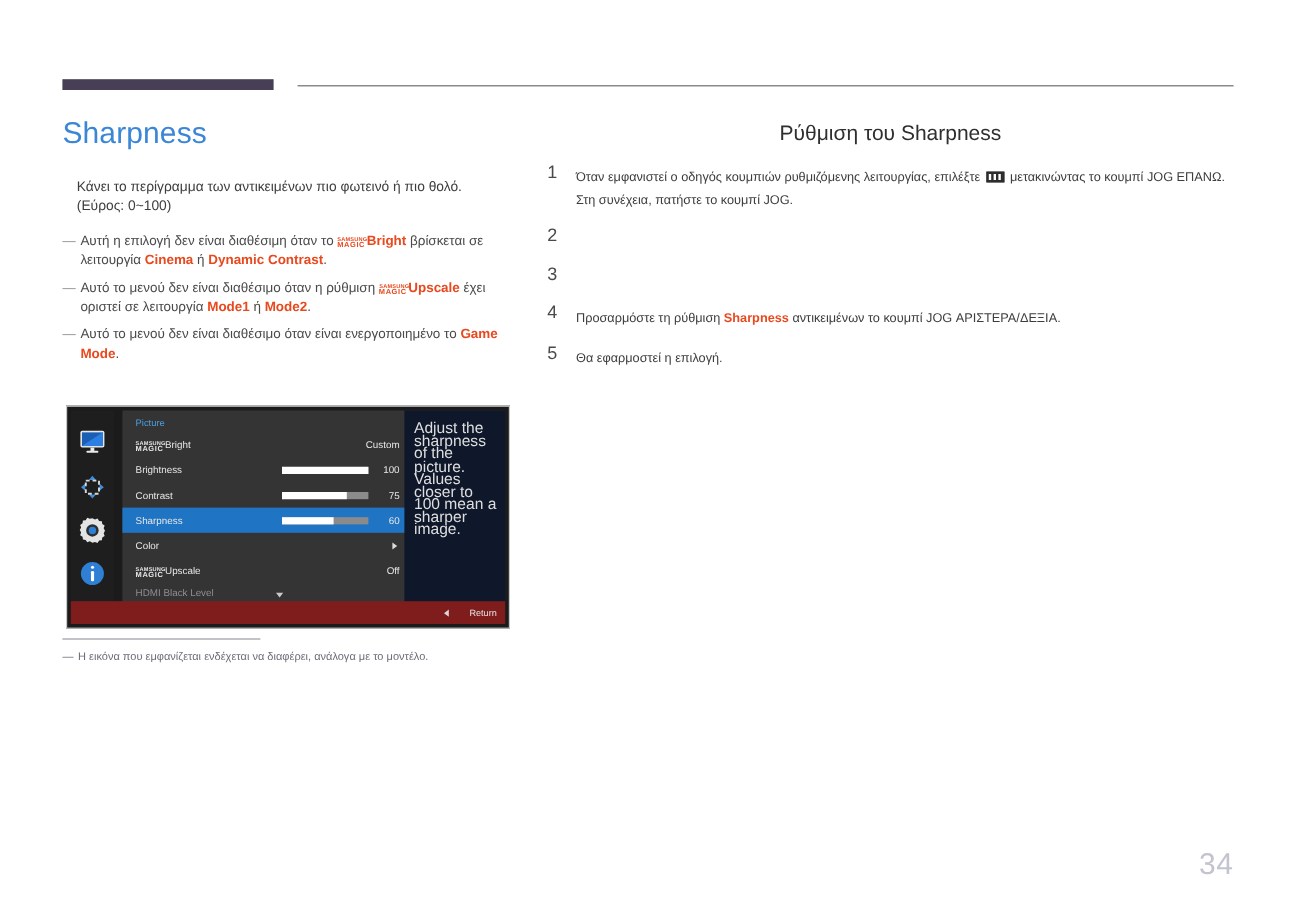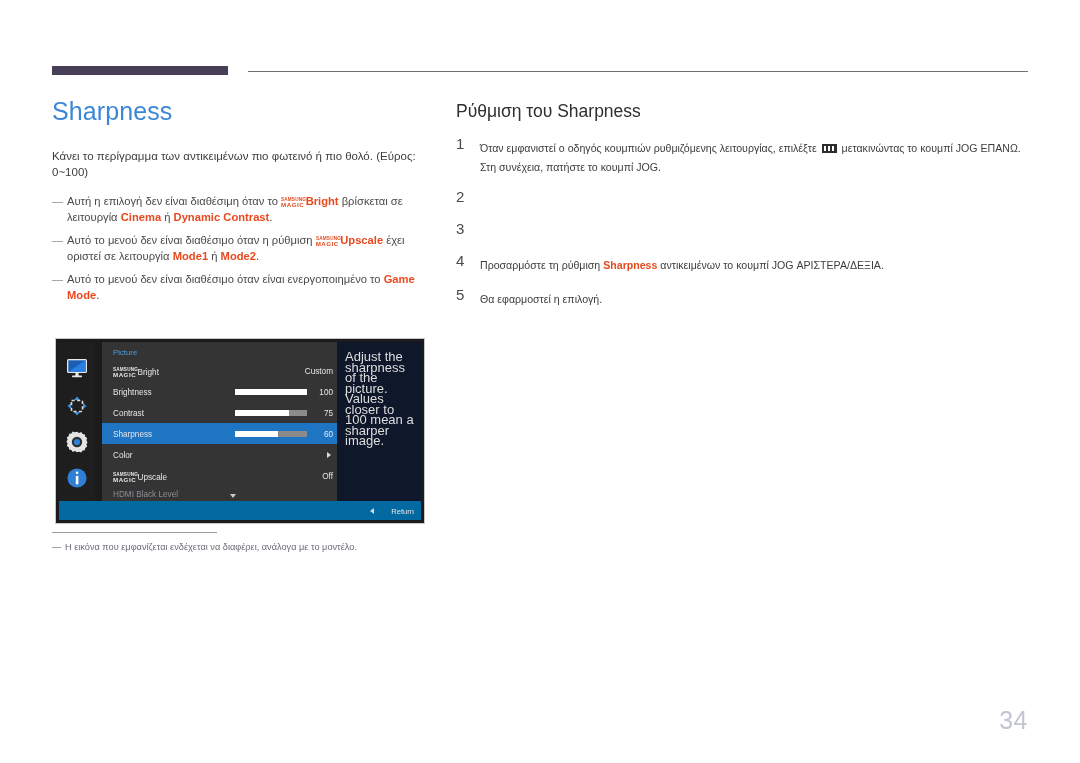--- a/index.html
+++ b/index.html
@@ -53,21 +53,21 @@
     color: #3b87d6;
     font-weight: normal;
     letter-spacing: 0.1px;
     margin: 0;
     line-height: 30px;
   }
   .body-para {
     font-size: 11.5px;
     line-height: 16px;
     color: #3d3d3d;
-    margin: 0;
+    margin: 12px;
   }
   #para-1 { margin-top: 22px; }
   #para-2 { margin-top: 12px; }
 
   
   #notes {
     margin-top: 13px;
   }
   .note {
     position: relative;
@@ -245,21 +245,21 @@
     border-top: 4px solid #c9c9c9;
     border-left: 3px solid transparent;
     border-right: 3px solid transparent;
   }
   #osd-footer {
     position: absolute;
     left: 3px;
     right: 3px;
     bottom: 3px;
     height: 19px;
-    background: #0369a1;
+    background: #7f1d1d;
   }
   #osd-return {
     position: absolute;
     right: 7px;
     top: 50%;
     transform: translateY(-50%);
     color: #e4e4e4;
     font-size: 7.6px;
   }
   #osd-return-arrow {
@@ -305,20 +305,21 @@
     left: 456px;
     top: 100px;
     width: 572px;
   }
   #section-title {
     font-size: 17.5px;
     color: #2f2f2f;
     font-weight: normal;
     margin: 0;
     line-height: 22px;
+    text-align: center;
   }
   #steps { margin-top: 16px; }
   .step {
     position: relative;
     padding-left: 24px;
     margin-bottom: 15px;
     min-height: 17px;
   }
   .step .num {
     position: absolute;

